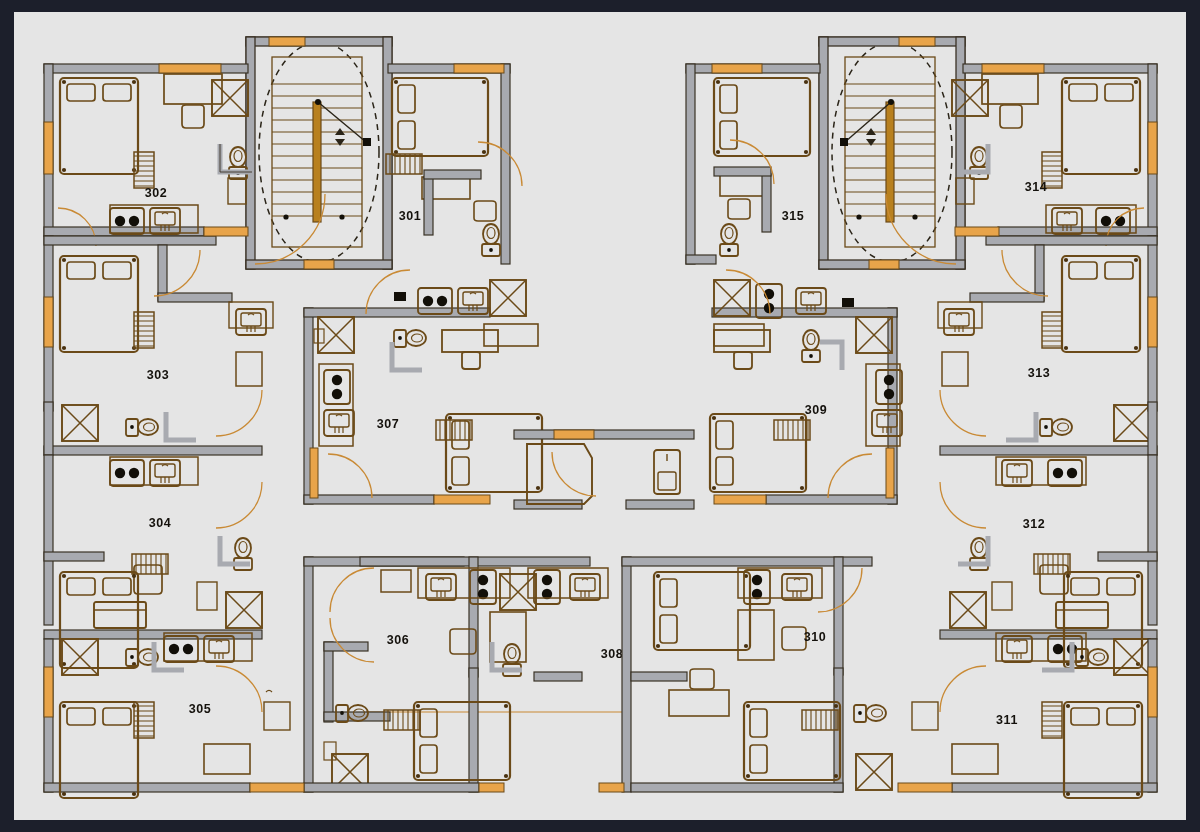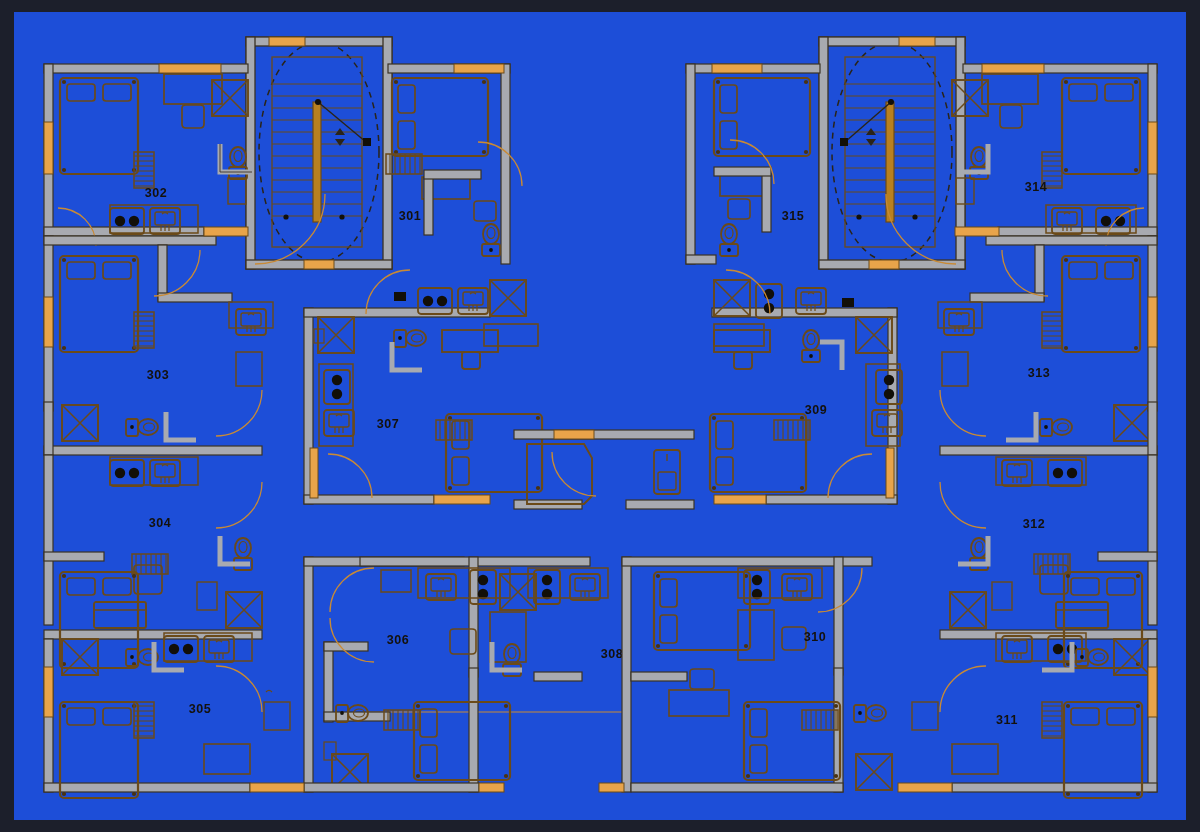--- a/index.html
+++ b/index.html
@@ -1,19 +1,19 @@
 <!DOCTYPE html>
 <html><head>
 <meta charset="utf-8">
 <title>Floor Plan</title>
 <style>
   html,body{margin:0;padding:0;background:#1c1f2b;}
   body{width:1200px;height:832px;overflow:hidden;font-family:"Liberation Sans",sans-serif;}
   #frame{position:relative;width:1200px;height:832px;background:#1c1f2b;box-sizing:border-box;}
-  #plan{position:absolute;left:14px;top:12px;width:1172px;height:808px;background:#1d4ed8;overflow:hidden;}
+  #plan{position:absolute;left:14px;top:12px;width:1172px;height:808px;background:#e5e5e5;overflow:hidden;}
   svg#canvas{position:absolute;left:0;top:0;width:1172px;height:808px;display:block;}
   .rmlabel{font-family:"Liberation Sans",sans-serif;font-size:12.5px;font-weight:700;fill:#14110c;letter-spacing:0.6px;}
 </style>
 </head>
 <body>
 
 <div id="frame">
   <div id="plan">
     <svg id="canvas" viewBox="0 0 1172 808">
       <defs>

